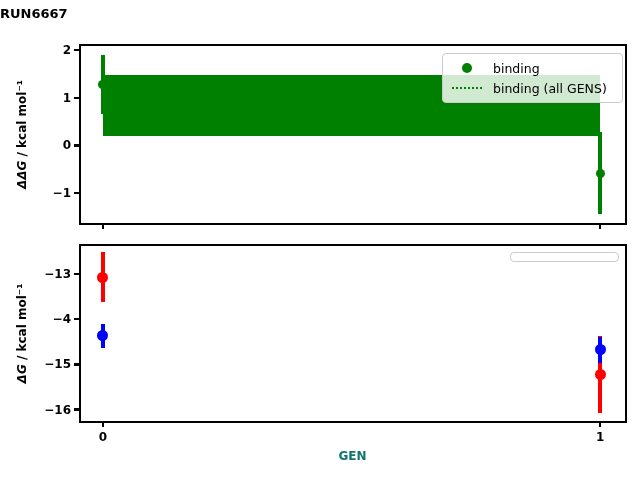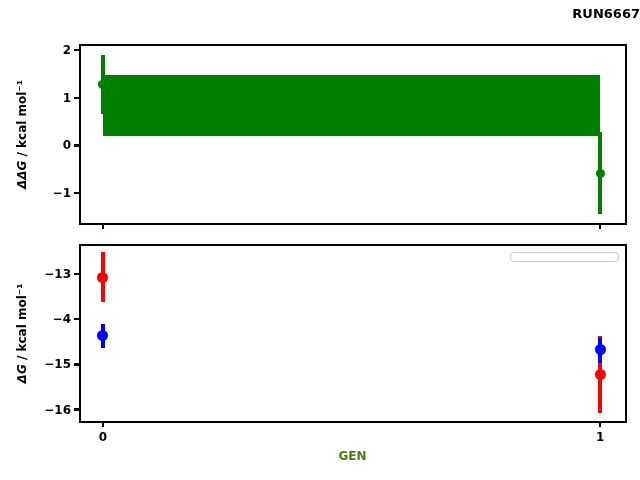--- a/index.html
+++ b/index.html
@@ -1,30 +1,30 @@
 <!DOCTYPE html>
 <html><head>
 <meta charset="utf-8">
 <style>
   * { margin:0; padding:0; box-sizing:border-box; }
   html,body { background:#ffffff; font-family:"DejaVu Sans", sans-serif; }
   #figure { position:relative; width:640px; height:480px; background:#ffffff; overflow:hidden; }
-  #title { position:absolute; left:0; right:0; top:6px; text-align:right;
+  #title { position:absolute; left:0; right:0; top:6px; text-align:left;
            font-size:13px; font-weight:bold; color:#000; z-index:5; }
   .axes { position:absolute; border:2.5px solid #000; background:transparent;
           z-index:4; pointer-events:none; }
   #ax0 { left:79px; top:44px;  width:548px; height:181px; }
   #ax1 { left:79px; top:244px; width:548px; height:179px; }
   .ylabel { position:absolute; width:178px; text-align:center; transform:rotate(-90deg);
             font-size:12px; font-weight:bold; color:#000; line-height:17px; z-index:5; }
   #ylabel0 { left:-67px; top:126px; }
   #ylabel1 { left:-67px; top:325px; }
   .math { font-style:italic; }
   #xlabel { position:absolute; left:80px; width:545px; top:449px; text-align:center;
-            font-size:12px; font-weight:bold; color:#4d7c0f; z-index:5; }
+            font-size:12px; font-weight:bold; color:#0f766e; z-index:5; }
   .band   { position:absolute; z-index:1; }
   .errbar { position:absolute; z-index:2; }
   .marker { position:absolute; z-index:3; border-radius:50%; }
   .tick   { position:absolute; background:#000; z-index:4; }
   .ticklabel { position:absolute; font-size:12px; font-weight:bold; color:#000;
                line-height:16px; z-index:5; }
   .yticklabel { text-align:right; }
   .xticklabel { text-align:center; }
   .legend { position:absolute; z-index:6; background:rgba(255,255,255,0.82);
             border:1px solid #cccccc; border-radius:4px; padding:4px 6px;
@@ -57,20 +57,34 @@
     <div class="tick" style="left: 74px; top: 48.9853px; width: 6px; height: 2.5px;"></div>
     <div class="ticklabel yticklabel" style="left: 21px; top: 42.2353px; width: 50px;">2</div>
     <div class="tick" style="left: 74px; top: 96.5789px; width: 6px; height: 2.5px;"></div>
     <div class="ticklabel yticklabel" style="left: 21px; top: 89.8289px; width: 50px;">1</div>
     <div class="tick" style="left: 74px; top: 144.172px; width: 6px; height: 2.5px;"></div>
     <div class="ticklabel yticklabel" style="left: 21px; top: 137.422px; width: 50px;">0</div>
     <div class="tick" style="left: 74px; top: 191.766px; width: 6px; height: 2.5px;"></div>
     <div class="ticklabel yticklabel" style="left: 21px; top: 185.016px; width: 50px;">−1</div>
     <div class="tick" style="left: 101.624px; top: 223px; width: 2.5px; height: 6px;"></div>
     <div class="tick" style="left: 598.887px; top: 223px; width: 2.5px; height: 6px;"></div>
+    <div class="legend" style="left: 442px; top: 53px; width: 181px;">
+      <div class="legend-row">
+        <span class="glyph" style="width: 36px;">
+          <span class="gdot" style="background: rgb(0, 128, 0);"></span>
+        </span>
+        <span class="ltext">binding</span>
+      </div>
+      <div class="legend-row">
+        <span class="glyph" style="width: 36px;">
+          <span class="gdots" style="border-top-color: rgb(0, 128, 0);"></span>
+        </span>
+        <span class="ltext">binding (all GENS)</span>
+      </div>
+    </div>
     <div class="errbar" style="left: 100.624px; top: 252.239px; width: 4.5px; height: 49.7686px; background: rgb(255, 0, 0);"></div>
     <div class="marker" style="left: 97.3741px; top: 271.623px; width: 11px; height: 11px; background: rgb(255, 0, 0);"></div>
     <div class="errbar" style="left: 597.887px; top: 336.393px; width: 4.5px; height: 76.9152px; background: rgb(255, 0, 0);"></div>
     <div class="marker" style="left: 594.637px; top: 369.351px; width: 11px; height: 11px; background: rgb(255, 0, 0);"></div>
     <div class="errbar" style="left: 100.624px; top: 324.177px; width: 4.5px; height: 23.527px; background: rgb(0, 0, 255);"></div>
     <div class="marker" style="left: 97.3741px; top: 330.441px; width: 11px; height: 11px; background: rgb(0, 0, 255);"></div>
     <div class="errbar" style="left: 597.887px; top: 337.298px; width: 4.5px; height: 25.3368px; background: rgb(0, 0, 255);"></div>
     <div class="marker" style="left: 594.637px; top: 344.467px; width: 11px; height: 11px; background: rgb(0, 0, 255);"></div>
     <div class="tick" style="left: 74px; top: 272.706px; width: 6px; height: 2.5px;"></div>
     <div class="ticklabel yticklabel" style="left: 21px; top: 265.956px; width: 50px;">−13</div>

